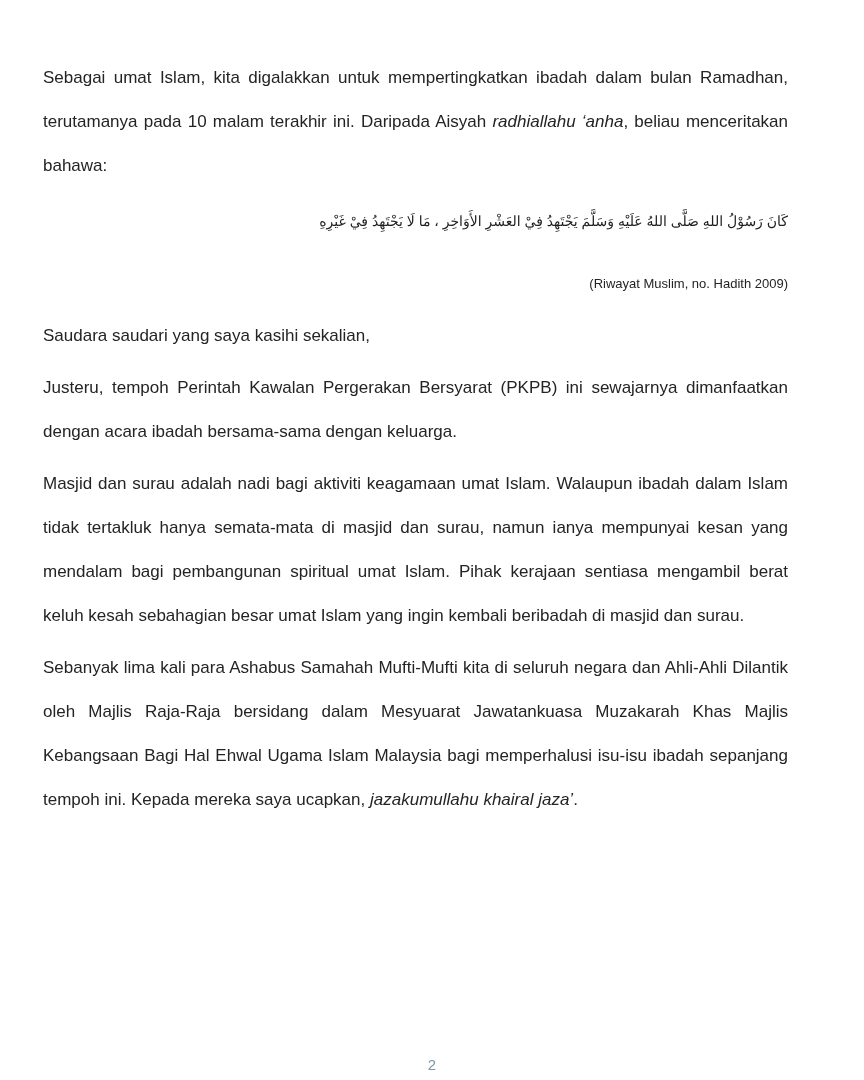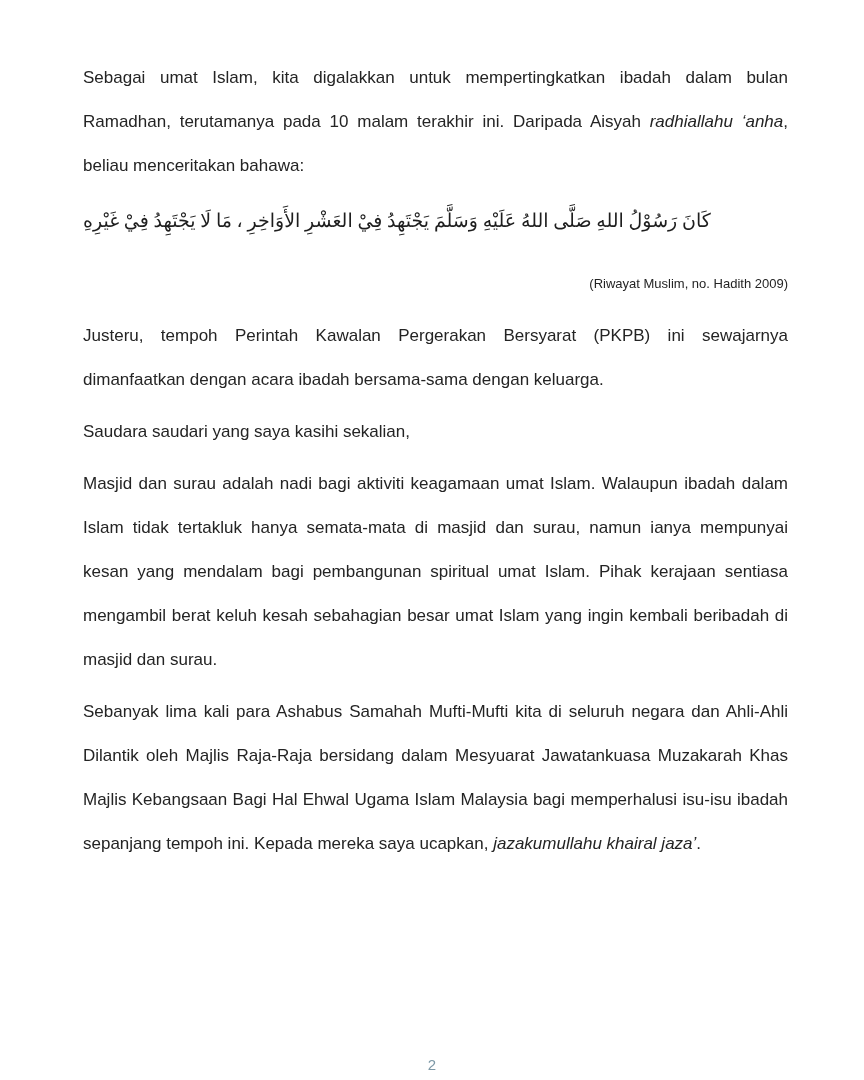--- a/index.html
+++ b/index.html
@@ -6,38 +6,38 @@
     margin: 0;
     padding: 0;
     background: #ffffff;
   }
   .page {
     position: relative;
     width: 864px;
     height: 1080px;
     box-sizing: border-box;
     background: #ffffff;
-    padding: 56px 76px 0 83px;
+    padding: 56px 76px 0 43px;
     font-family: "Liberation Sans", sans-serif;
     color: #242424;
     overflow: hidden;
   }
   p.para {
     margin: 0 0 8px 0;
     font-size: 17px;
     line-height: 44px;
     text-align: justify;
     text-align-last: left;
   }
   p.arabic {
     direction: rtl;
     unicode-bidi: embed;
-    text-align: left;
-    font-family: Liberation Serif, serif;
-    font-size: 19px;
+    text-align: right;
+    font-family: Liberation Sans, sans-serif;
+    font-size: 14px;
     line-height: 50px;
     margin: 6px 0 16px 0;
     color: #1e1e1e;
   }
   p.citation {
     margin: 0 0 8px 0;
     font-size: 13px;
     line-height: 44px;
     text-align: right;
   }
@@ -63,23 +63,23 @@
 
   <p class="para">
     <span>Sebagai umat Islam, kita digalakkan untuk mempertingkatkan ibadah dalam bulan Ramadhan, terutamanya pada 10 malam terakhir ini. Daripada Aisyah </span><span class="italic-run">radhiallahu ‘anha</span><span>, beliau menceritakan bahawa:</span>
   </p>
 
   <p class="arabic">كَانَ رَسُوْلُ اللهِ صَلَّى اللهُ عَلَيْهِ وَسَلَّمَ يَجْتَهِدُ فِيْ العَشْرِ الأَوَاخِرِ ، مَا لَا يَجْتَهِدُ فِيْ غَيْرِهِ</p>
 
 
   <p class="citation">(Riwayat Muslim, no. Hadith 2009)</p>
 
+  <p class="para">Saudara saudari yang saya kasihi sekalian,</p>
+
   <p class="para">Justeru, tempoh Perintah Kawalan Pergerakan Bersyarat (PKPB) ini sewajarnya dimanfaatkan dengan acara ibadah bersama-sama dengan keluarga.</p>
-
-  <p class="para">Saudara saudari yang saya kasihi sekalian,</p>
 
   <p class="para">Masjid dan surau adalah nadi bagi aktiviti keagamaan umat Islam. Walaupun ibadah dalam Islam tidak tertakluk hanya semata-mata di masjid dan surau, namun ianya mempunyai kesan yang mendalam bagi pembangunan spiritual umat Islam. Pihak kerajaan sentiasa mengambil berat keluh kesah sebahagian besar umat Islam yang ingin kembali beribadah di masjid dan surau.</p>
 
   <p class="para">
     <span>Sebanyak lima kali para Ashabus Samahah Mufti-Mufti kita di seluruh negara dan Ahli-Ahli Dilantik oleh Majlis Raja-Raja bersidang dalam Mesyuarat Jawatankuasa Muzakarah Khas Majlis Kebangsaan Bagi Hal Ehwal Ugama Islam Malaysia bagi memperhalusi isu-isu ibadah sepanjang tempoh ini. Kepada mereka saya ucapkan, </span><span class="italic-run">jazakumullahu khairal jaza’</span><span>.</span>
   </p>
 
   <div class="footer">
     <span class="page-number">2</span>
   </div>

